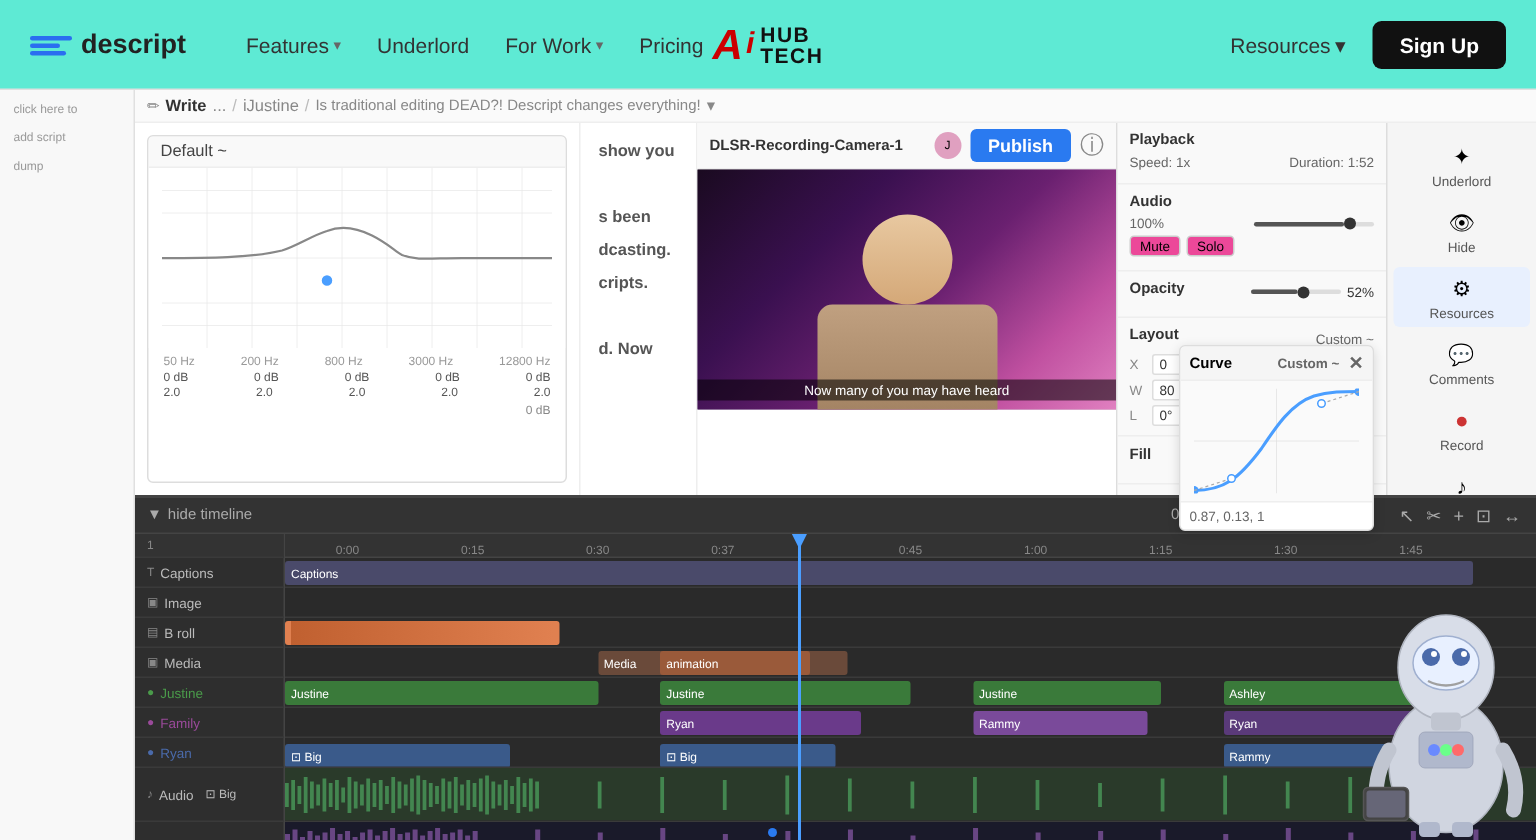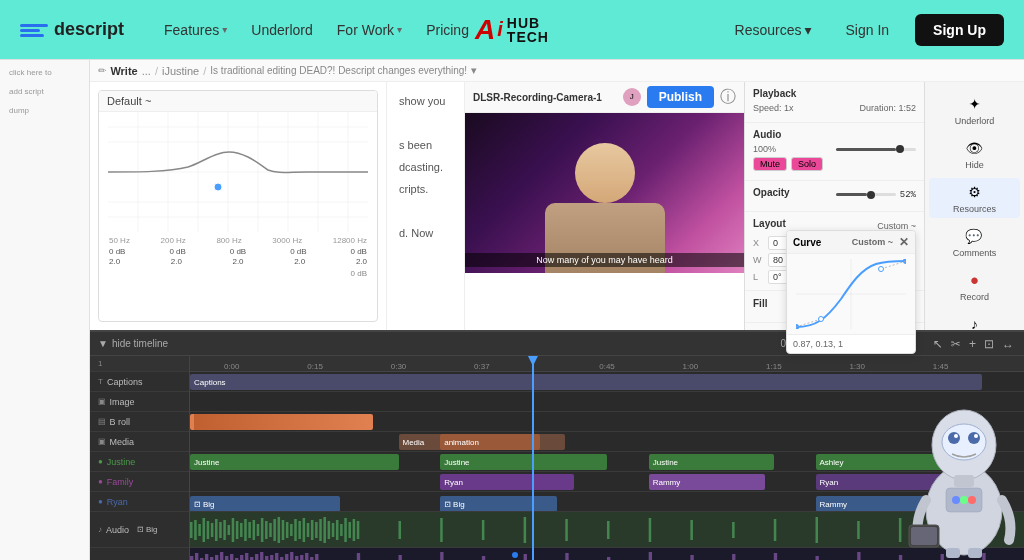--- a/index.html
+++ b/index.html
@@ -211,20 +211,21 @@
     
     .script-panel {
       flex: 1;
       background: #fff;
       border-left: 1px solid #eee;
       padding: 8px 12px;
       overflow-y: auto;
       font-size: 12px;
       line-height: 1.7;
       color: #333;
+      font-weight: bold;
     }
     .breadcrumb-bar {
       display: flex;
       align-items: center;
       gap: 4px;
       font-size: 11px;
       color: #666;
       padding: 4px 8px;
       border-bottom: 1px solid #eee;
       background: #fafafa;
@@ -310,21 +311,20 @@
       margin-bottom: 3px;
       gap: 28px;
     }
     .props-label {
       font-size: 9px;
       color: #666;
     }
     .props-value {
       font-size: 9px;
       color: #333;
-      font-family: Liberation Mono, monospace;
     }
     .slider-track {
       width: 80px;
       height: 3px;
       background: #ddd;
       border-radius: 2px;
       position: relative;
     }
     .slider-fill {
       height: 100%;
@@ -664,21 +664,20 @@
         <span class="hub-line2">TECH</span>
       </div>
     </div>
   </div>
 
   <div class="nav-right">
     <div class="resources-link">
       <span>Resources</span>
       <span class="chevron">▾</span>
     </div>
-    <button class="btn-signin">Sign In</button>
     <button class="btn-signup">Sign Up</button>
   </div>
 </nav>
 
 <div class="main-content">
 
   <div class="left-sidebar">
     <div class="sidebar-text">
       <div style="color:#999;font-size:8px;padding:3px;">click here to</div>
       <div style="color:#999;font-size:8px;padding:3px;">add script</div>

